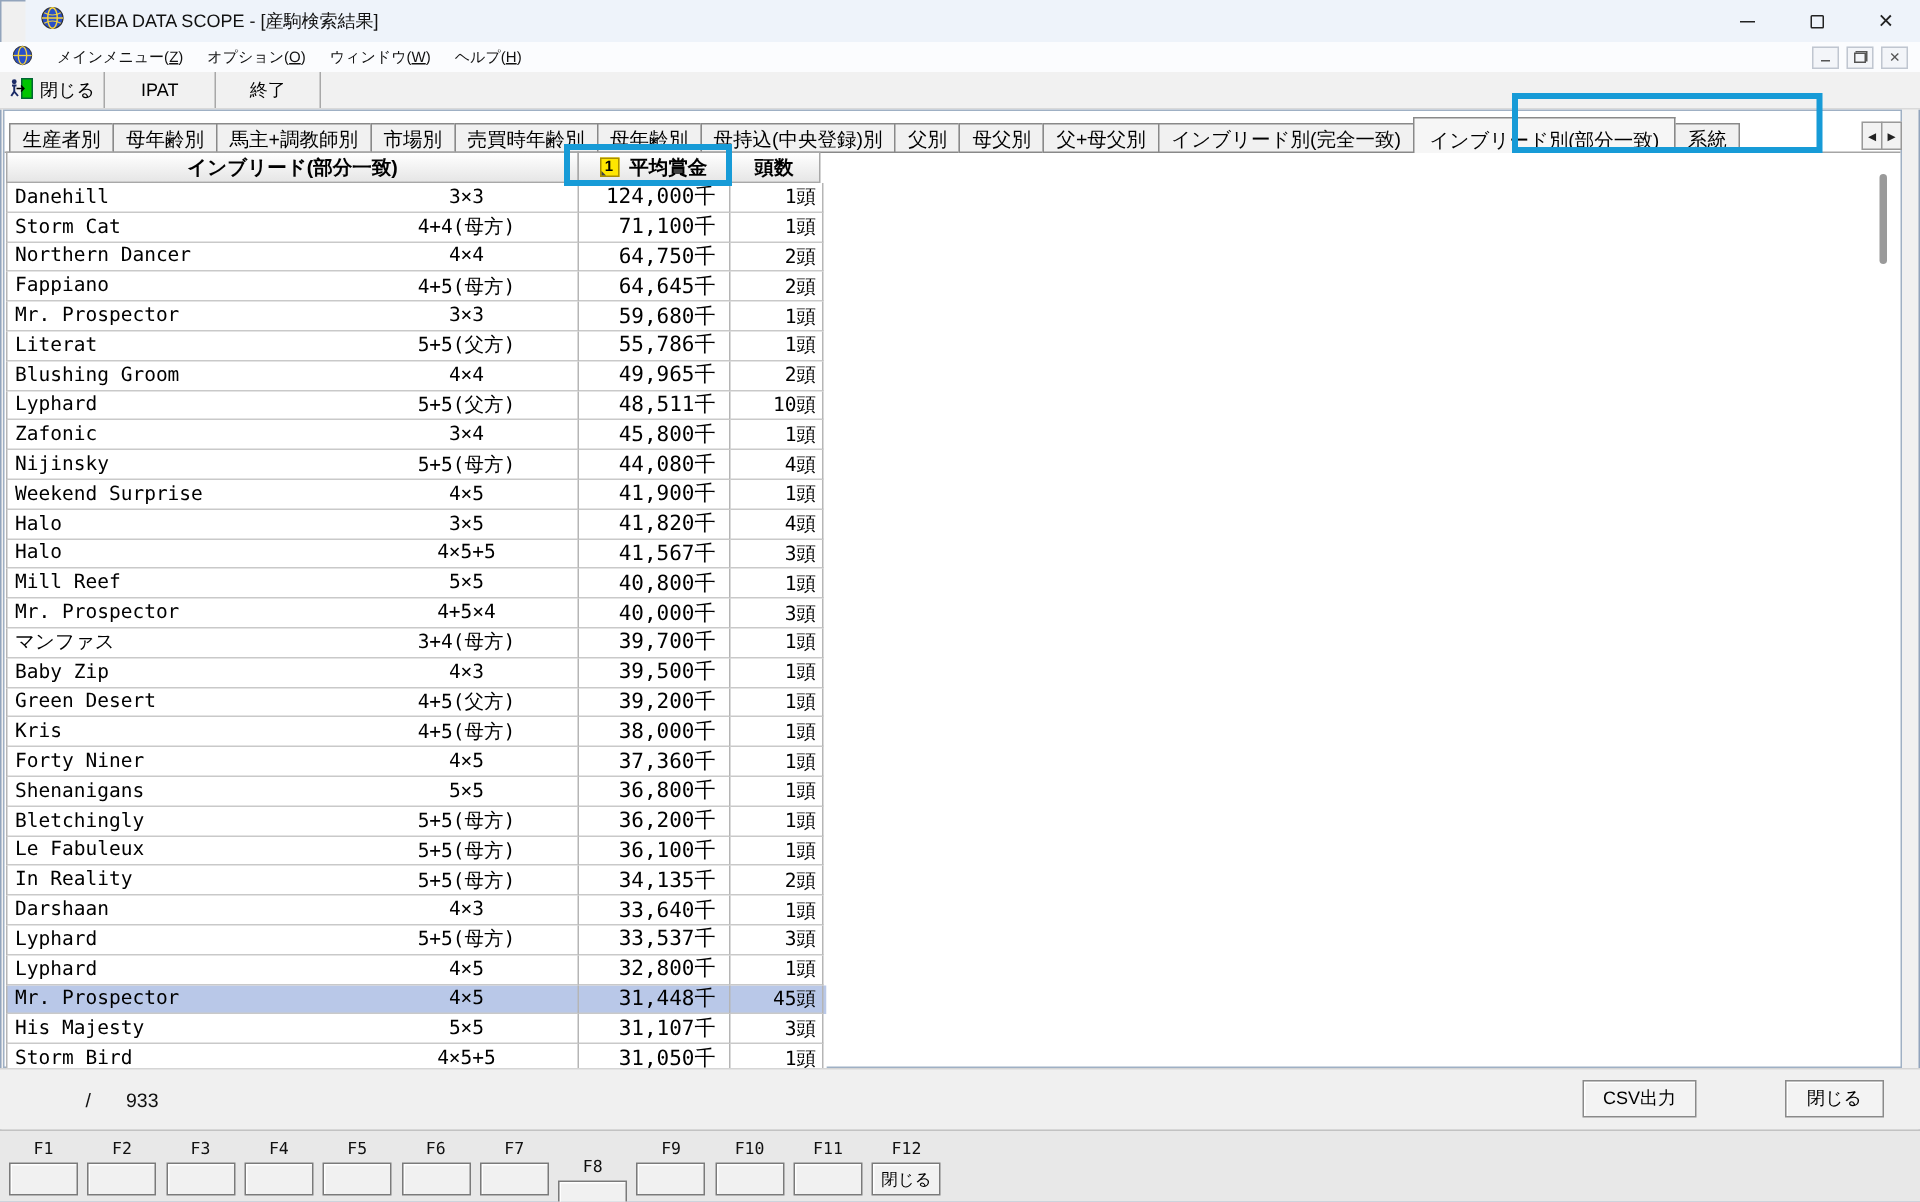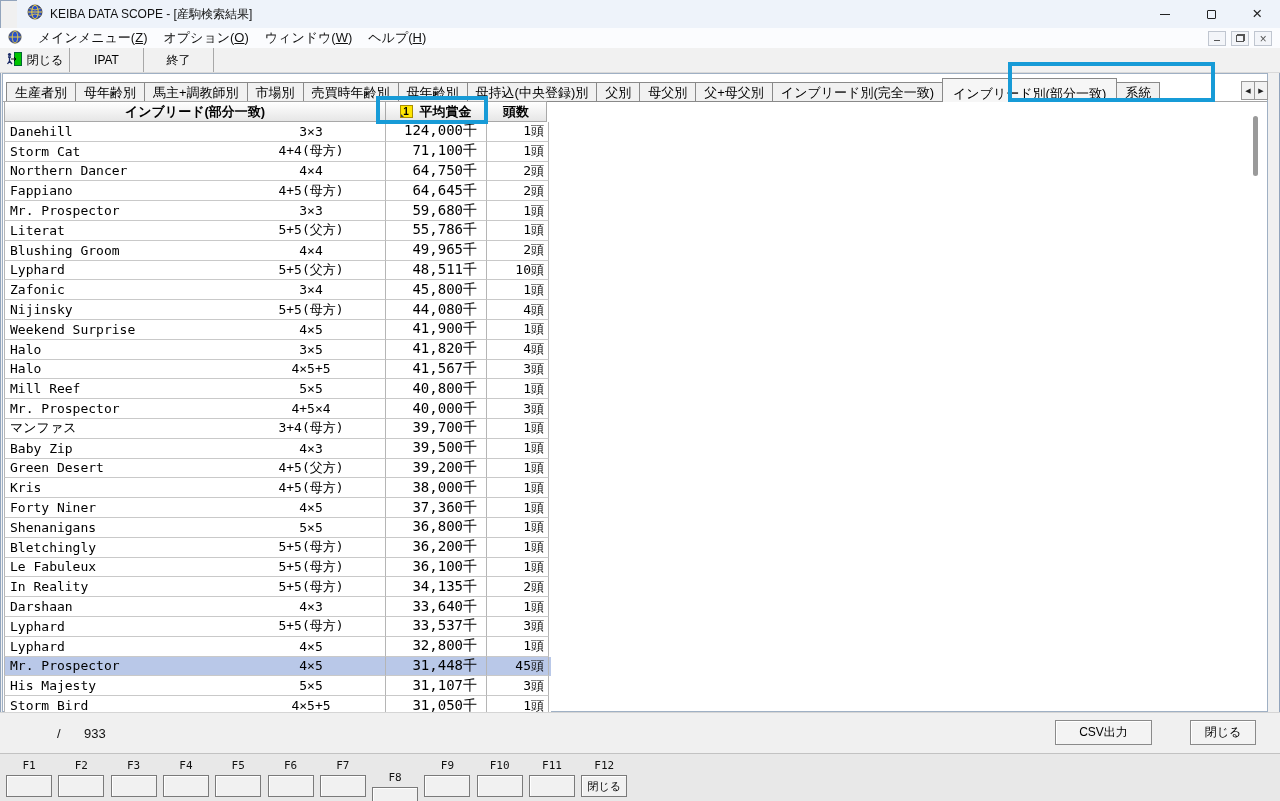--- a/index.html
+++ b/index.html
@@ -17,21 +17,21 @@
     display:flex; align-items:center; gap:7px; padding-left:10px;margin-left:17px; }
   .title-text { font-size:12px; color:#111; }
   .win-controls { margin-left:auto; display:flex; height:100%; }
   .win-btn { width:46px; display:flex; align-items:center; justify-content:center; color:#222; }
   .glyph-min { width:10px; height:1px; background:#222; display:block; }
   .glyph-max { width:9px; height:9px; border:1px solid #222; border-radius:1px; display:block; }
   .glyph-close::before { content:'\00D7'; font-size:17px; line-height:1; color:#222; }
 
   
   .menubar { position:absolute; left:0; top:28px; right:0; height:20px; background:#fbfcfe;
-    display:flex; align-items:center; gap:16px; padding-left:8px; font-size:13px; color:#111; }
+    display:flex; align-items:center; gap:16px; padding-left:8px; font-size:10px; color:#111; }
   #menu-items { display:flex; gap:16px; align-items:center; }
   .menu-item u { text-underline-offset:1px; }
   .mdi-controls { margin-left:auto; margin-right:8px; display:flex; gap:5px; }
   .mdi-btn { width:18px; height:15px; border:1px solid #c0c6d0; background:#f3f5f9;
     display:flex; align-items:center; justify-content:center; color:#555; }
   .g-mmin { width:6px; height:1px; background:#555; display:block; margin-top:5px; }
   .g-mrest { width:9px; height:8px; position:relative; display:block; }
   .g-mrest::before { content:''; position:absolute; right:0; top:0; width:6px; height:5px; border:1px solid #555; }
   .g-mrest::after  { content:''; position:absolute; left:0; bottom:0; width:6px; height:5px; border:1px solid #555; background:#f3f5f9; }
   .g-mclose::before { content:'\00D7'; font-size:12px; line-height:1; }
@@ -84,21 +84,21 @@
   .annotation { position:absolute; border:4px solid #179bd7; z-index:20; pointer-events:none; }
   #ann-tab { left:1008px; top:62px; width:207px; height:40px; }
   #ann-col { left:376px; top:96px; width:112px; height:28px; }
 
   
   .statusbar { position:absolute; left:0; top:712px; right:0; height:41px; background:#f0f0f0; border-top:1px solid #d5d5d5; }
   .slash { position:absolute; left:57px; top:13px; font-size:13px; color:#111; }
   .total { position:absolute; left:84px; top:13px; font-size:13px; color:#111; }
   .sbtn { position:absolute; top:7px; height:25px; background:#f3f3f3; border:1px solid #8a8a8a;
     box-shadow:inset 1px 1px 0 #fff; font-size:12px; display:flex; align-items:center; justify-content:center; color:#000; }
-  #csv-btn { left:1055px; width:97px; }
+  #csv-btn { left:1055px; width:76px; }
   #close-btn { left:1190px; width:66px; }
 
   
   .fkeybar { position:absolute; left:0; top:753px; right:0; height:48px; background:#e8e8e8; border-top:1px solid #c2c2c2; }
   .fslot { position:absolute; top:5px; width:46px; }
   .flabel { font-size:11px; text-align:center; color:#111; font-family:"DejaVu Sans Mono",monospace; }
   .fbtn { margin-top:3px; height:22px; background:#f1f1f1; border:1px solid #7a7a7a; box-shadow:inset 1px 1px 0 #fff;
     font-size:11px; display:flex; align-items:center; justify-content:center; color:#000; }
 </style>
 </head>

